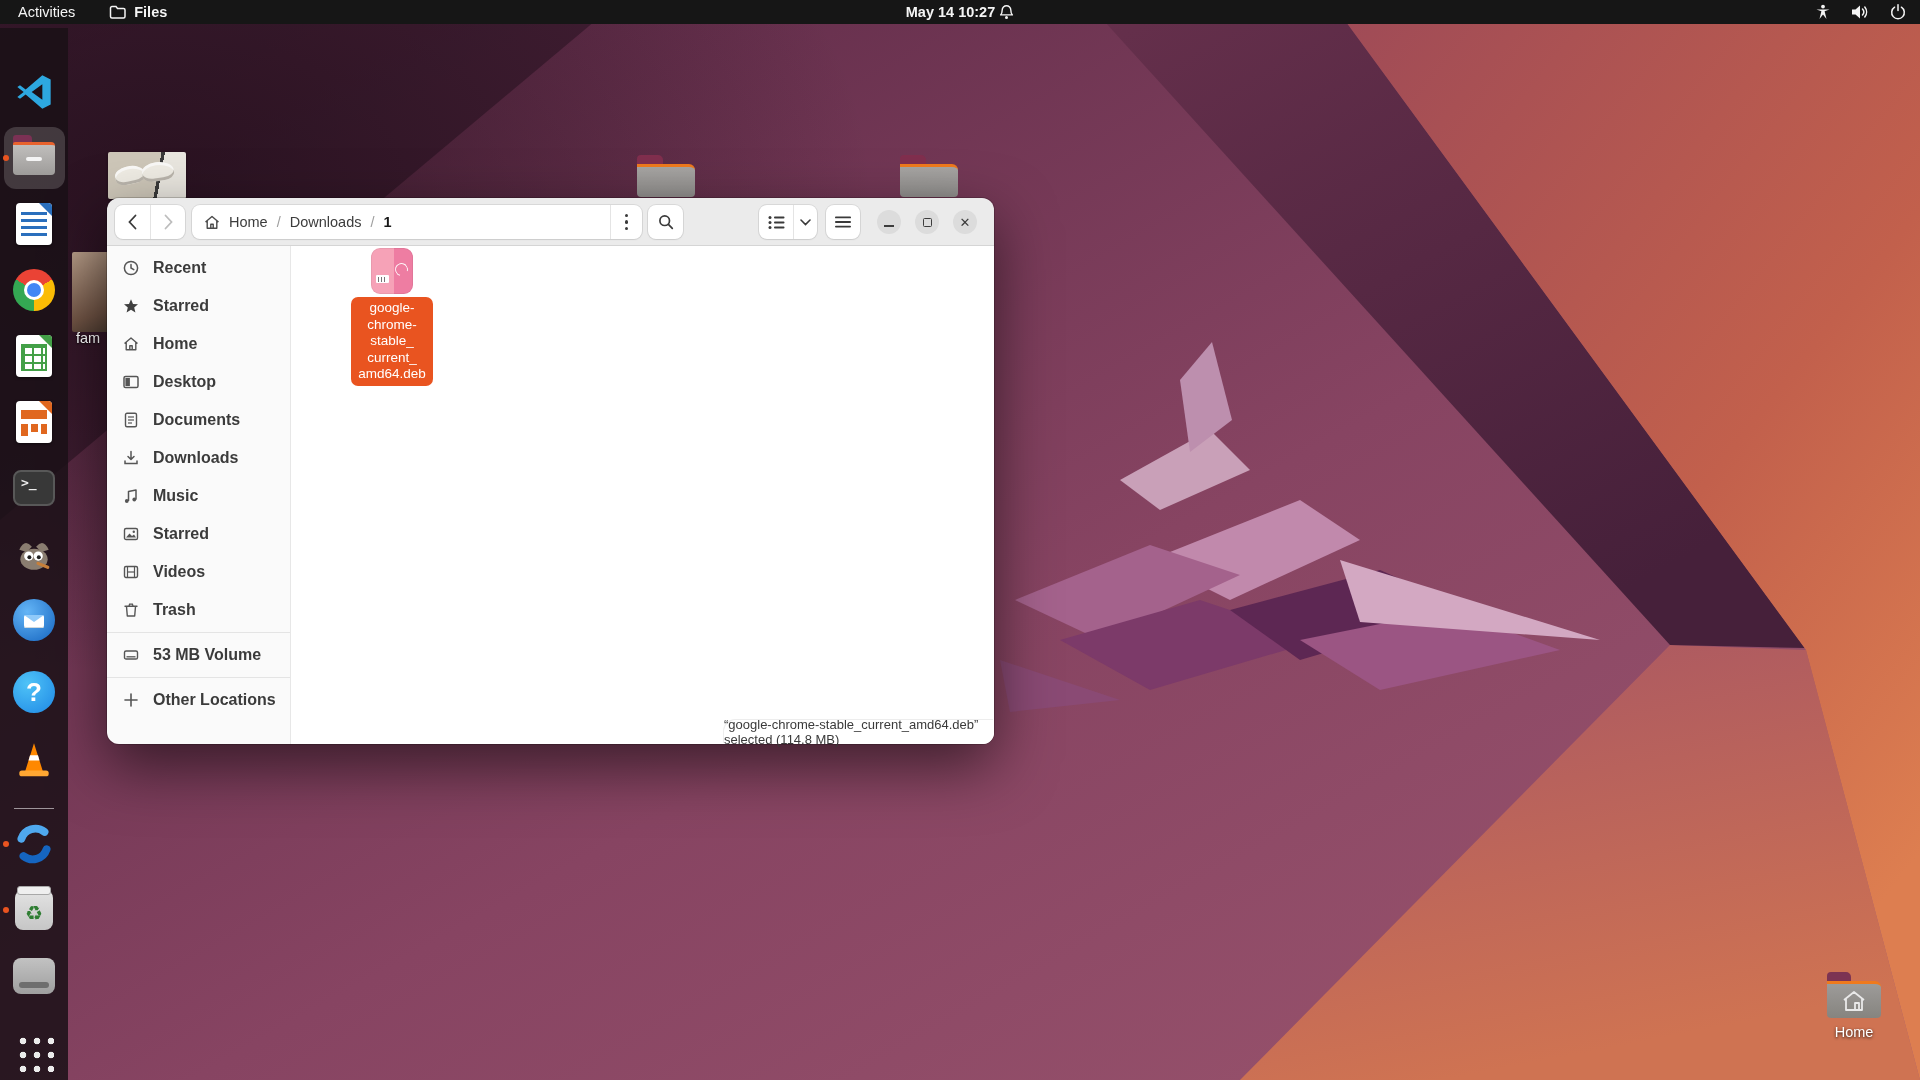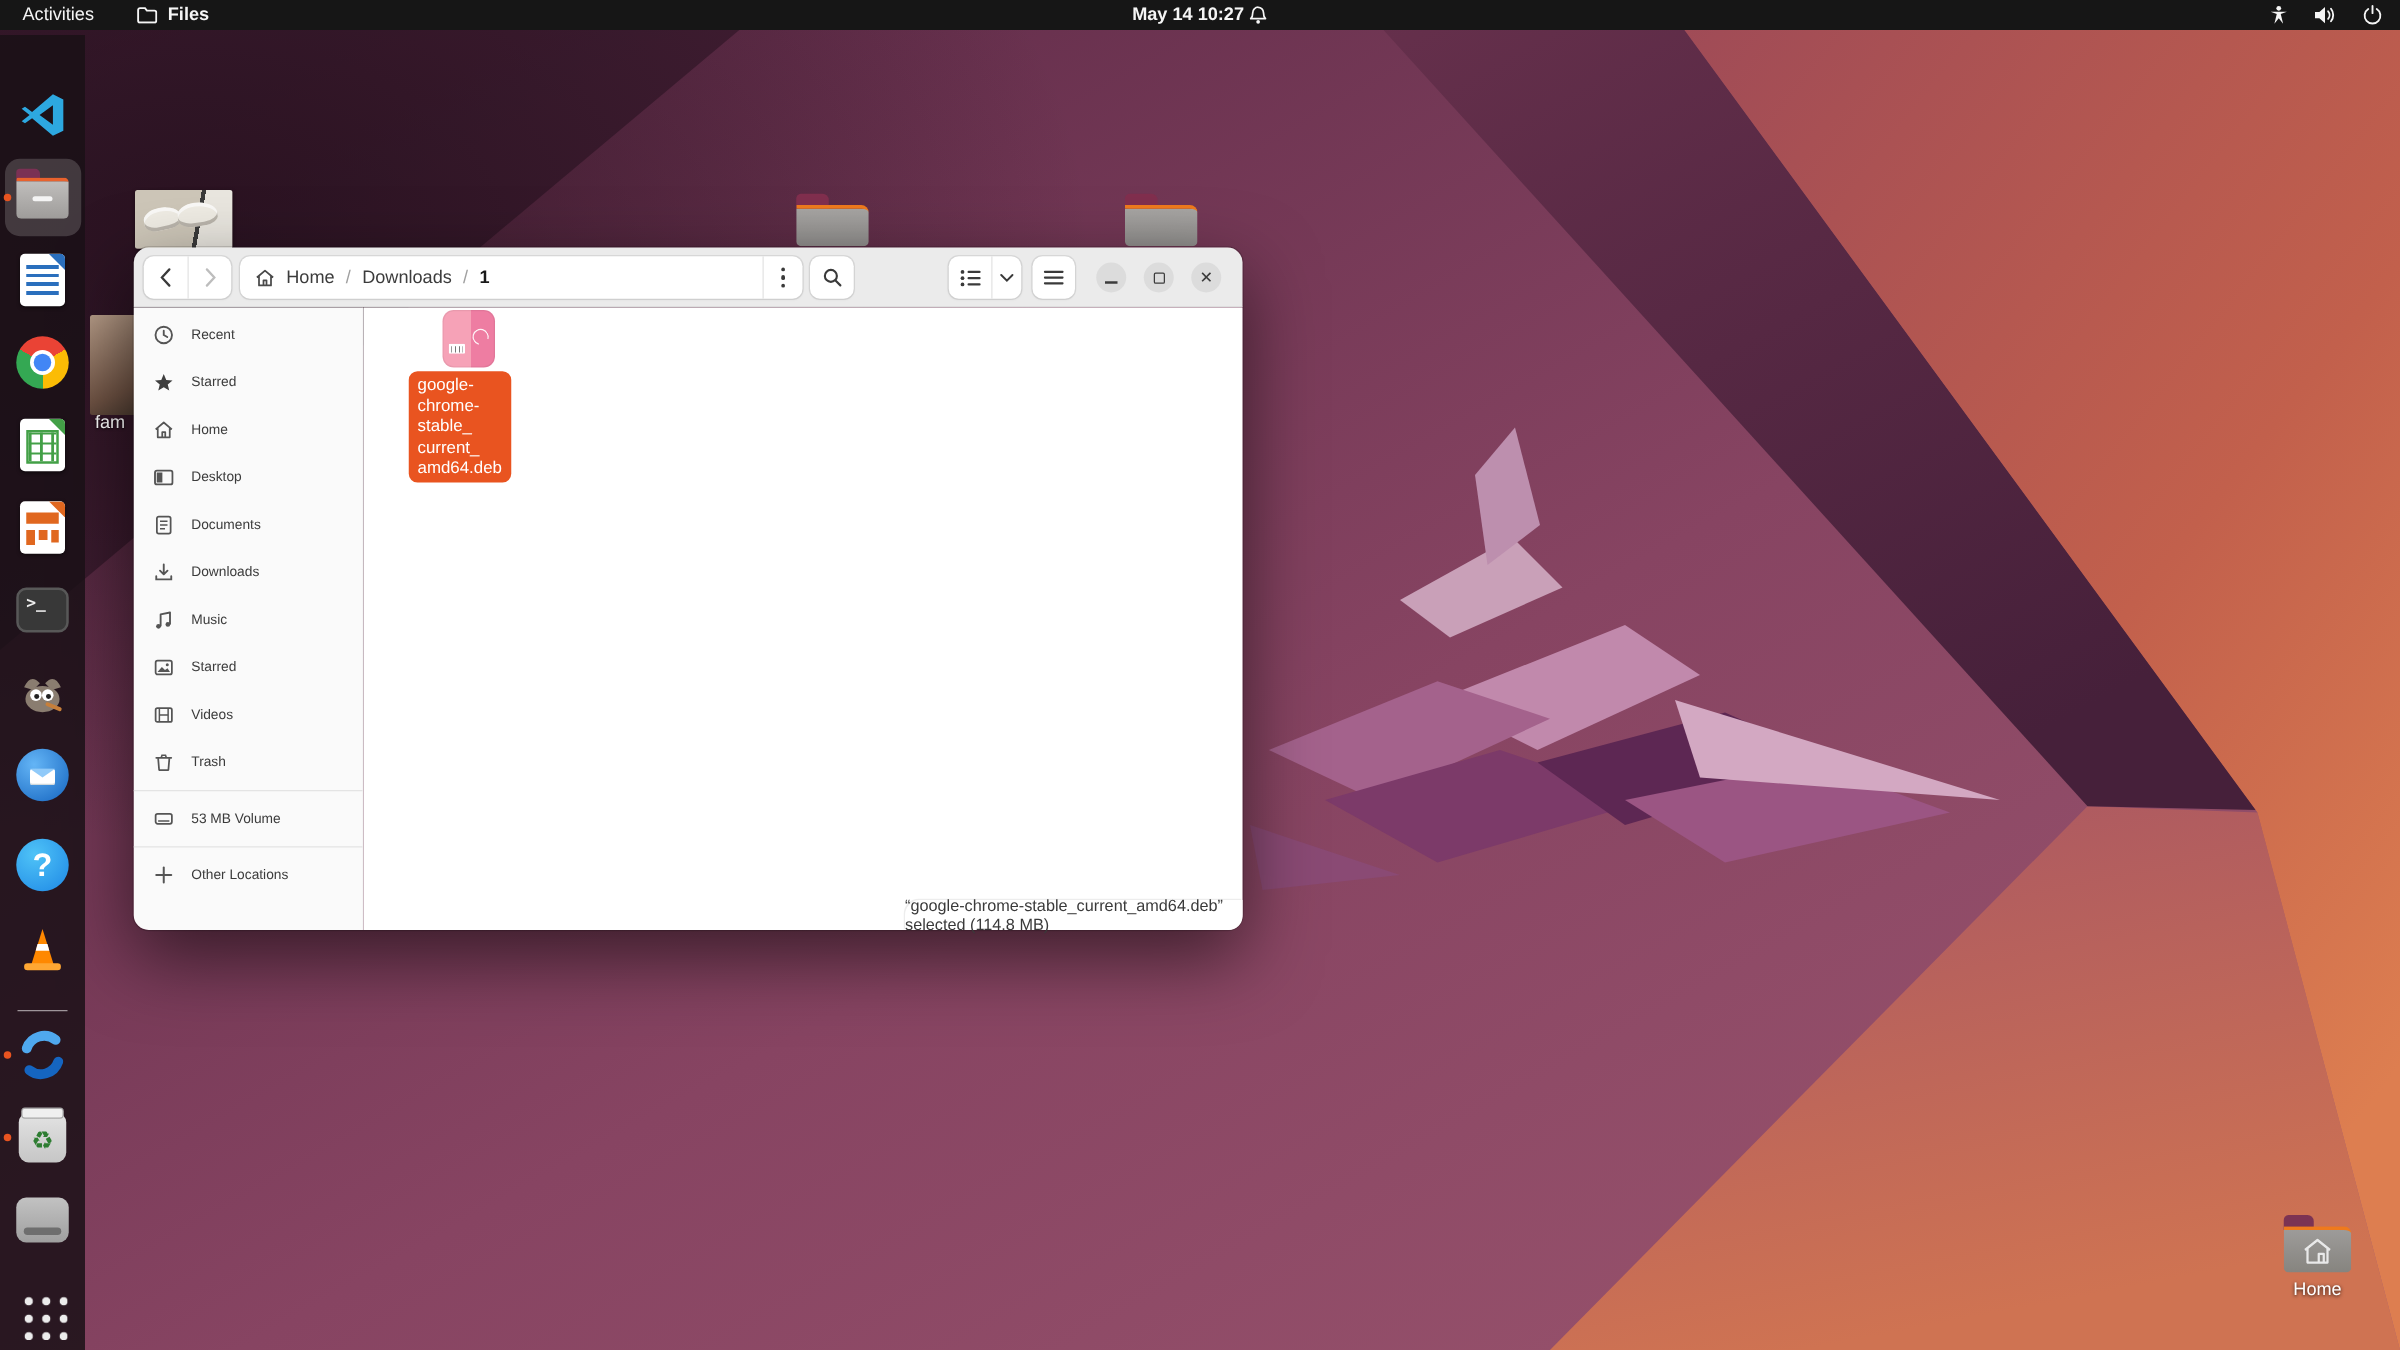--- a/index.html
+++ b/index.html
@@ -145,27 +145,27 @@
   .wc { position:absolute; top:12px; width:24px; height:24px; border-radius:50%; background:#dcdcdc;
     display:flex; align-items:center; justify-content:center; color:#3c3c3c; }
   .wc.min { left:770px; } .wc.max { left:808px; } .wc.cls { left:846px; }
   .wc .minbar { width:10px; height:2px; background:#3c3c3c; margin-top:7px; }
   .wc .maxbox { width:9px; height:9px; border:1.6px solid #3c3c3c; border-radius:1.5px; }
   .wc .x { font-size:13px; line-height:1; font-family:"DejaVu Sans",sans-serif; }
 
   .sidebar { position:absolute; left:0; top:48px; bottom:0; width:184px; background:#fafafa;
     border-radius:0 0 0 12px; border-right:1px solid #e7e7e7; padding-top:3px; }
   .srow { height:38px; display:flex; align-items:center; gap:14px; padding-left:16px;
-    font-size:11px; color:#3b3b3b; }
+    font-size:16px; color:#3b3b3b;font-weight:bold; }
   .srow svg { flex:0 0 auto; }
   .ssep { height:1px; background:#e4e4e4; margin:3px 0; }
 
   .content { position:absolute; left:184px; top:48px; right:0; bottom:0; background:#fff;
     border-radius:0 0 12px 0; }
-  .ftile { position:absolute; left:36px; top:2px; width:96px; text-align:left; }
+  .ftile { position:absolute; left:53px; top:2px; width:96px; text-align:center; }
   .deb { position:relative; width:42px; height:46px; margin:0 auto; border-radius:9px; overflow:hidden;
     background:linear-gradient(90deg,#f6a2b7 0 55%, #ee7da2 55% 100%); box-shadow:inset 0 0 0 1px rgba(0,0,0,.05); }
   .deb .chip { position:absolute; left:5px; bottom:11px; width:13px; height:8px; background:#fff; border-radius:1px;
     background-image:repeating-linear-gradient(90deg,#777 0 1px, transparent 1px 3px); background-size:9px 5px;
     background-repeat:no-repeat; background-position:2px 1.5px; background-color:#fff; }
   .deb .swirl { position:absolute; right:5px; top:15px; width:13px; height:13px;
     border:1.7px solid rgba(255,255,255,.9); border-bottom-color:transparent; border-radius:50%;
     transform:rotate(-30deg); }
   .flabel { display:inline-block; margin-top:3px; padding:3px 7px; background:#E95420; border-radius:7px;
     color:#fff; font-size:13.5px; line-height:16.5px; }

